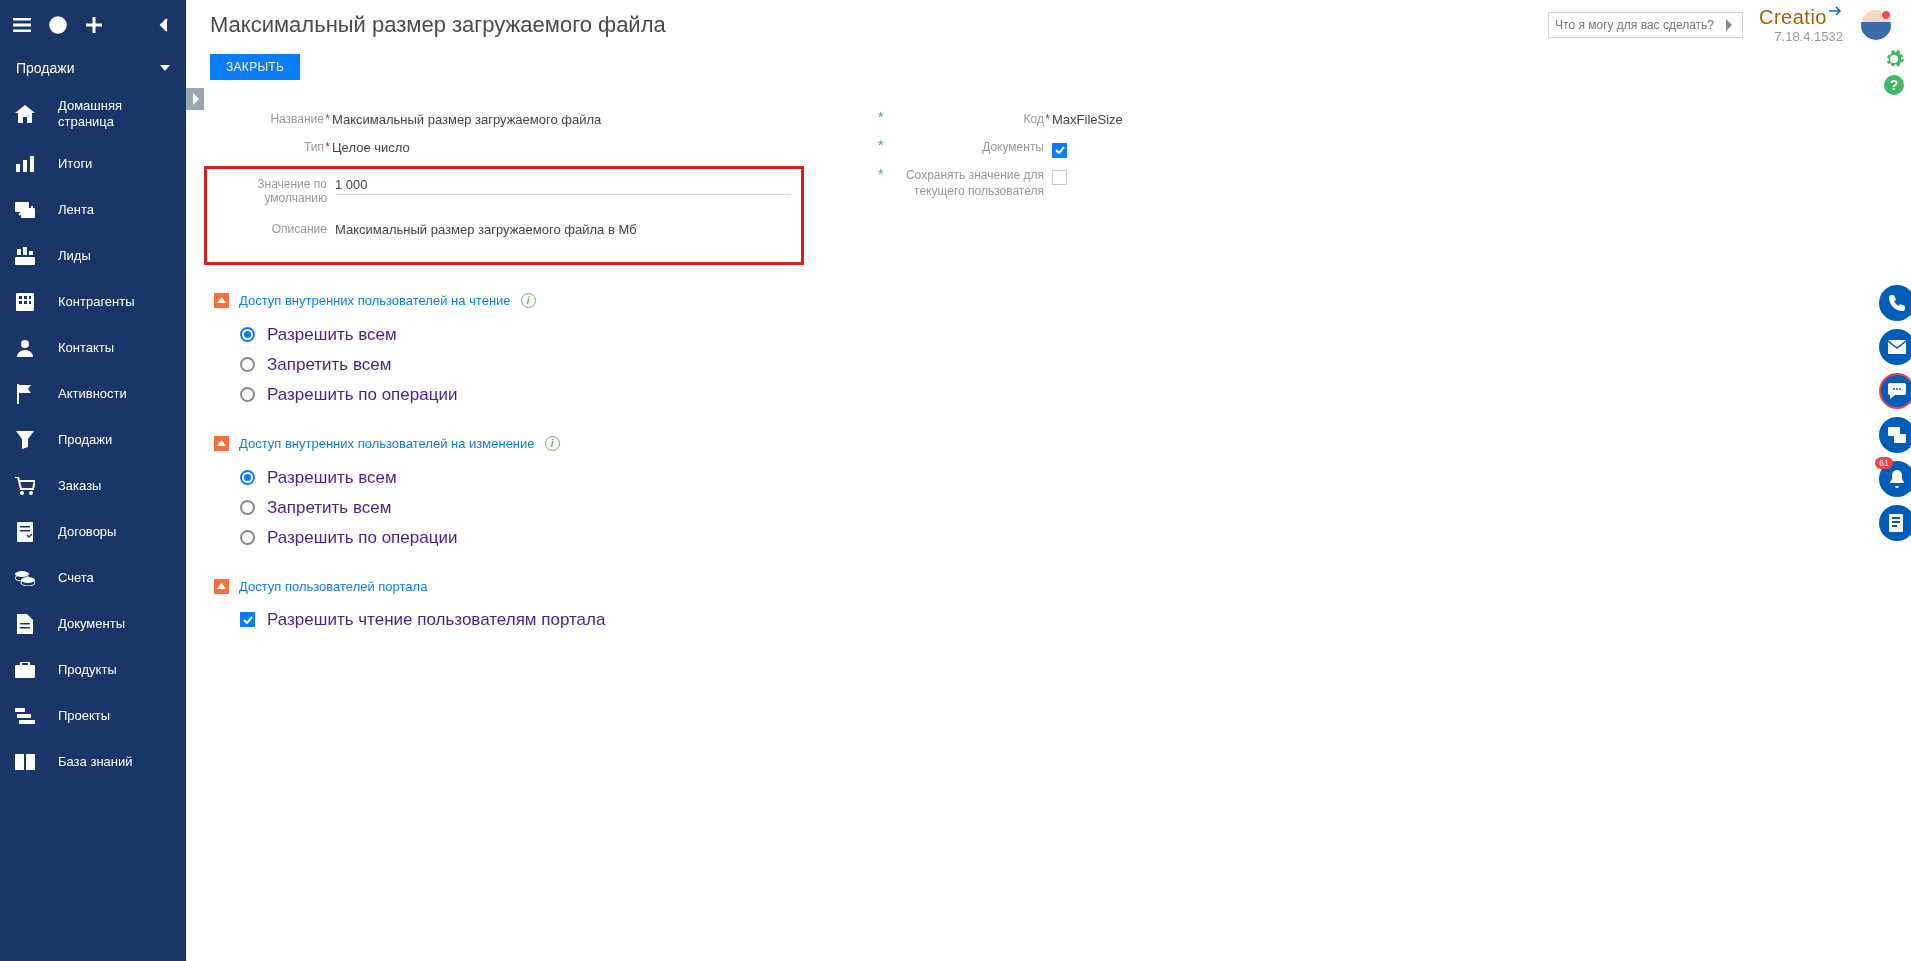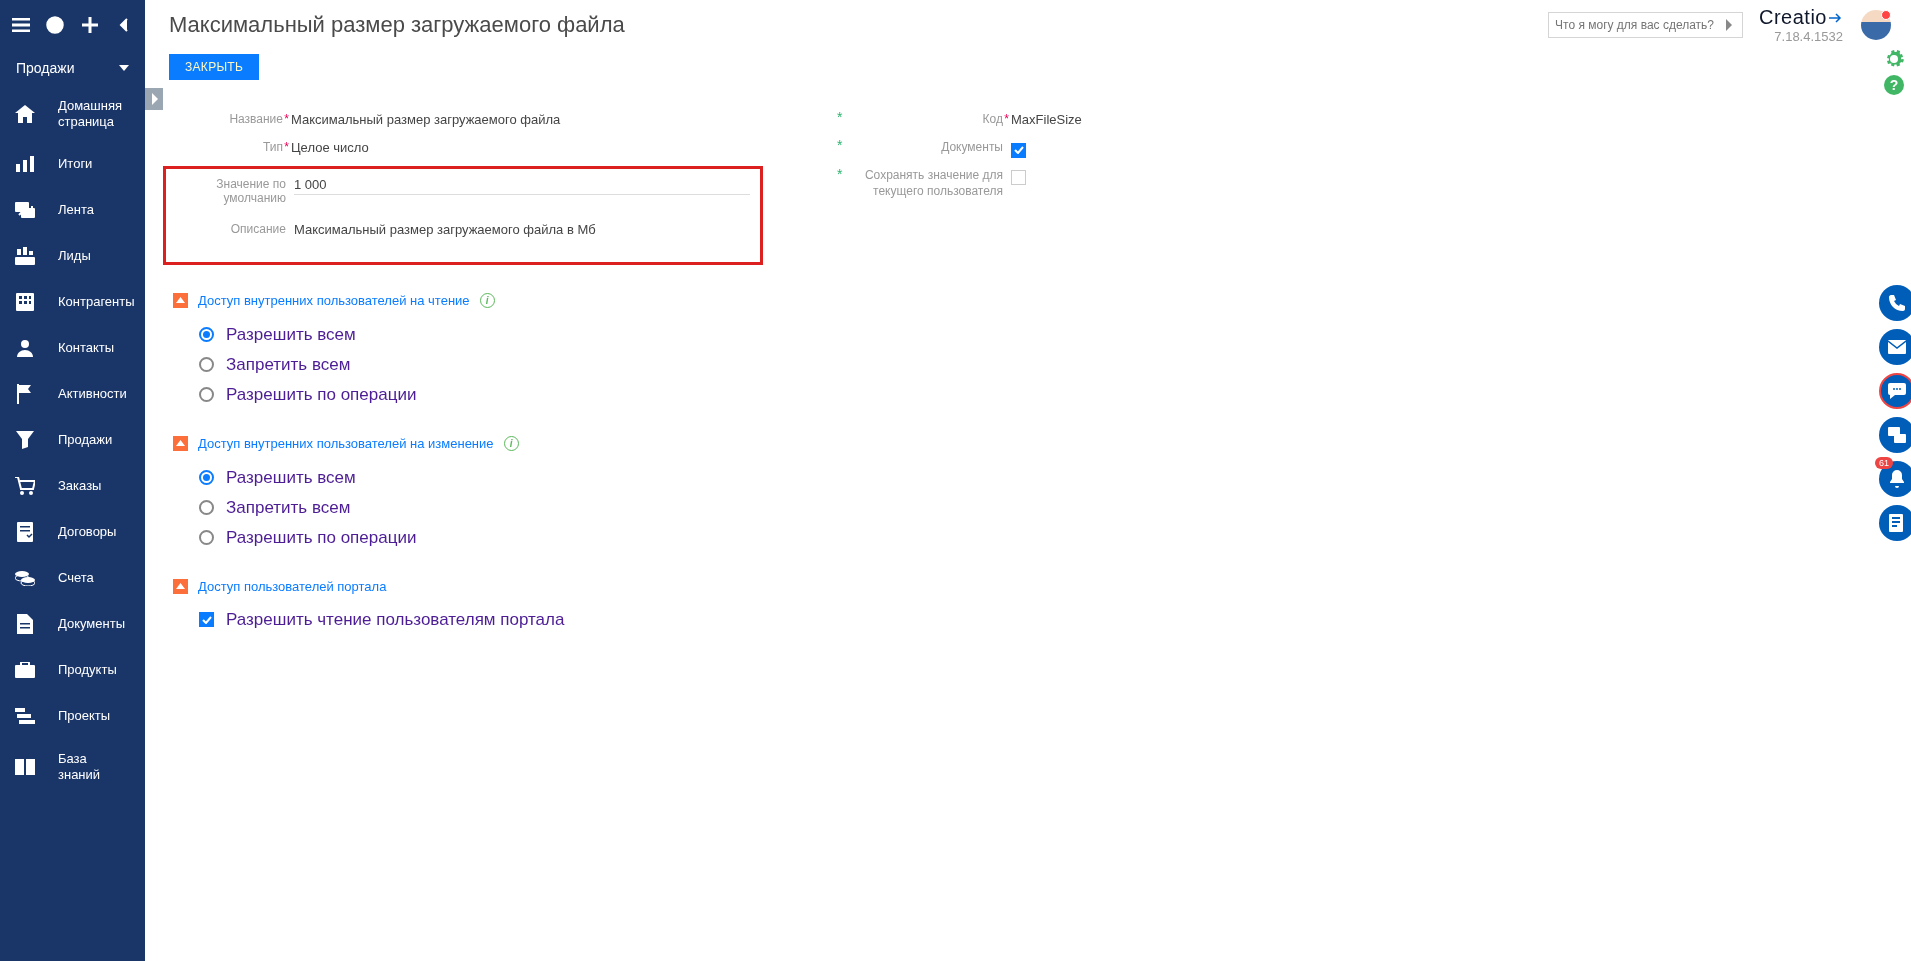--- a/index.html
+++ b/index.html
@@ -1,21 +1,21 @@
 <!DOCTYPE html>
 <html><head>
 <meta charset="utf-8">
 <style>
 * { margin: 0; padding: 0; box-sizing: border-box; }
 body { font-family: -apple-system, BlinkMacSystemFont, "Segoe UI", Arial, sans-serif; font-size: 13px; color: #333; background: #fff; overflow: hidden; }
 
 .app { display: flex; height: 100vh; width: 100vw; }
 
 
-.sidebar { width: 145px; background: #1a3669; color: #fff; display: flex; flex-direction: column; flex-shrink: 0; }
+.sidebar { width: 186px; background: #1a3669; color: #fff; display: flex; flex-direction: column; flex-shrink: 0; }
 .sidebar-top { display: flex; align-items: center; height: 50px; padding: 0 10px; gap: 12px; background: #1a3669; }
 .top-icon { width: 24px; height: 24px; display: flex; align-items: center; justify-content: center; cursor: pointer; }
 .top-icon svg { fill: #fff; stroke: #fff; }
 .sidebar-section-header { display: flex; align-items: center; justify-content: space-between; padding: 10px 16px; cursor: pointer; font-size: 14px; }
 .nav-list { display: flex; flex-direction: column; }
 .nav-item { display: flex; align-items: center; gap: 22px; padding: 12px 14px; cursor: pointer; font-size: 13px; color: #fff; }
 .nav-icon { width: 22px; height: 22px; display: flex; align-items: center; justify-content: center; flex-shrink: 0; }
 .nav-icon svg { fill: #fff; }
 .nav-label { line-height: 1.2; }
 
@@ -23,21 +23,21 @@
 .main { flex: 1; display: flex; flex-direction: column; position: relative; background: #fff; }
 .collapse-handle { position: absolute; left: 0; top: 88px; width: 18px; height: 22px; background: #9aa6b1; display: flex; align-items: center; justify-content: center; cursor: pointer; }
 .collapse-handle svg { fill: #fff; }
 
 .topbar { display: flex; align-items: center; height: 50px; padding: 0 20px 0 24px; }
 .topbar-title { font-size: 22px; font-weight: 400; color: #4a4a4a; flex: 1; }
 .search-box { display: flex; align-items: center; border: 1px solid #d5d5d5; height: 26px; width: 195px; padding: 0 6px; }
 .search-input { border: none; font-size: 12px; flex: 1; color: #888; outline: none; }
 .search-go { width: 16px; display: flex; align-items: center; justify-content: center; cursor: pointer; }
 .brand { display: flex; flex-direction: column; align-items: flex-end; margin-left: 16px; margin-right: 12px; }
-.brand-logo { font-size: 20px; color: #0f172a; font-weight: 400; letter-spacing: 0.5px; display: flex; align-items: center; gap: 2px; }
+.brand-logo { font-size: 20px; color: #a16207; font-weight: 400; letter-spacing: 0.5px; display: flex; align-items: flex-start; gap: 2px; }
 .brand-version { font-size: 13px; color: #999; }
 .avatar { width: 30px; height: 30px; border-radius: 50%; background: linear-gradient(#f5d9c3 40%, #3a6ba8 40%); margin-left: 6px; cursor: pointer; position: relative; }
 .avatar::after { content:''; position:absolute; top:0; right:0; width:8px; height:8px; background:#f44; border-radius:50%; border:1px solid #fff; }
 
 .action-row { padding: 4px 24px 10px; }
 .btn-close { background: #0a7cff; color: #fef9c3; border: none; padding: 6px 16px; font-size: 12px; cursor: pointer; letter-spacing: 0.3px; }
 
 .content { padding: 20px 24px 20px 28px; overflow: auto; flex: 1; }
 
 .form-columns { display: flex; gap: 80px; margin-bottom: 28px; }

